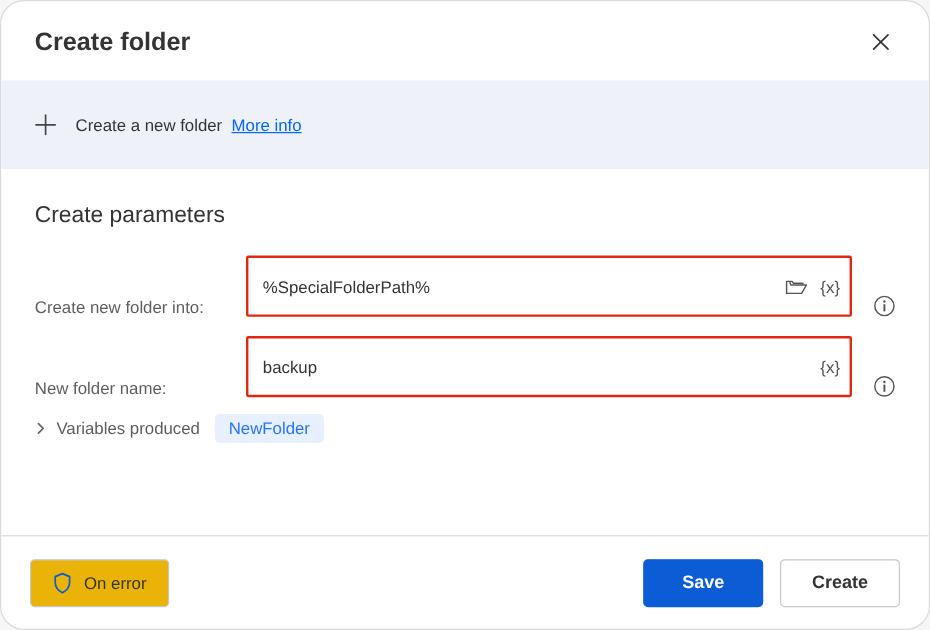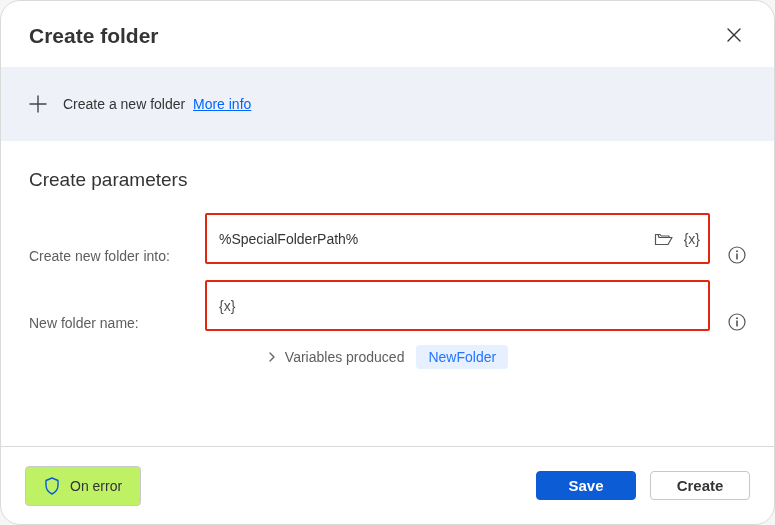--- a/index.html
+++ b/index.html
@@ -147,21 +147,20 @@
     }
 
     
     .vars-row {
       display: flex;
       align-items: center;
       gap: 12px;
       font-size: 14px;
       color: var(--muted-text);
       margin-top: -2px;
-      justify-content: center;
     }
     .vars-toggle {
       display: flex;
       align-items: center;
       gap: 8px;
       cursor: pointer;
     }
     .variable-chip {
       background: var(--variable-bg);
       color: var(--variable-text);
@@ -183,28 +182,28 @@
       display: inline-flex;
       align-items: center;
       gap: 10px;
       height: 40px;
       border: 1px solid var(--border);
       padding: 0 18px;
       border-radius: 4px;
       font-size: 14px;
       color: var(--body-text);
       cursor: pointer;
-      background: #bef264;
+      background: #eab308;
     }
     .right-buttons {
       display: flex;
       gap: 14px;
     }
     .btn {
-      height: 29px;
+      height: 40px;
       min-width: 100px;
       padding: 0 24px;
       border-radius: 4px;
       font-size: 15px;
       font-weight: 600;
       display: inline-flex;
       align-items: center;
       justify-content: center;
       cursor: pointer;
     }
@@ -266,20 +265,21 @@
             <circle cx="9" cy="9" r="8" fill="none" stroke="#555" stroke-width="1.2"></circle>
             <circle cx="9" cy="5.3" r="1" fill="#555"></circle>
             <rect x="8.2" y="7.5" width="1.6" height="6" fill="#555"></rect>
           </svg>
       </span>
     </div>
 
     <div class="row">
       <div class="row-label">New folder name:</div>
       <div class="input-wrap">
+        <input type="text" value="backup" style="">
         <span class="icon-btn">
           <span class="var-curly">{x}</span>
         </span>
       </div>
       <span class="info-icon">
         <svg width="18" height="18" viewBox="0 0 18 18">
             <circle cx="9" cy="9" r="8" fill="none" stroke="#555" stroke-width="1.2"></circle>
             <circle cx="9" cy="5.3" r="1" fill="#555"></circle>
             <rect x="8.2" y="7.5" width="1.6" height="6" fill="#555"></rect>
           </svg>

